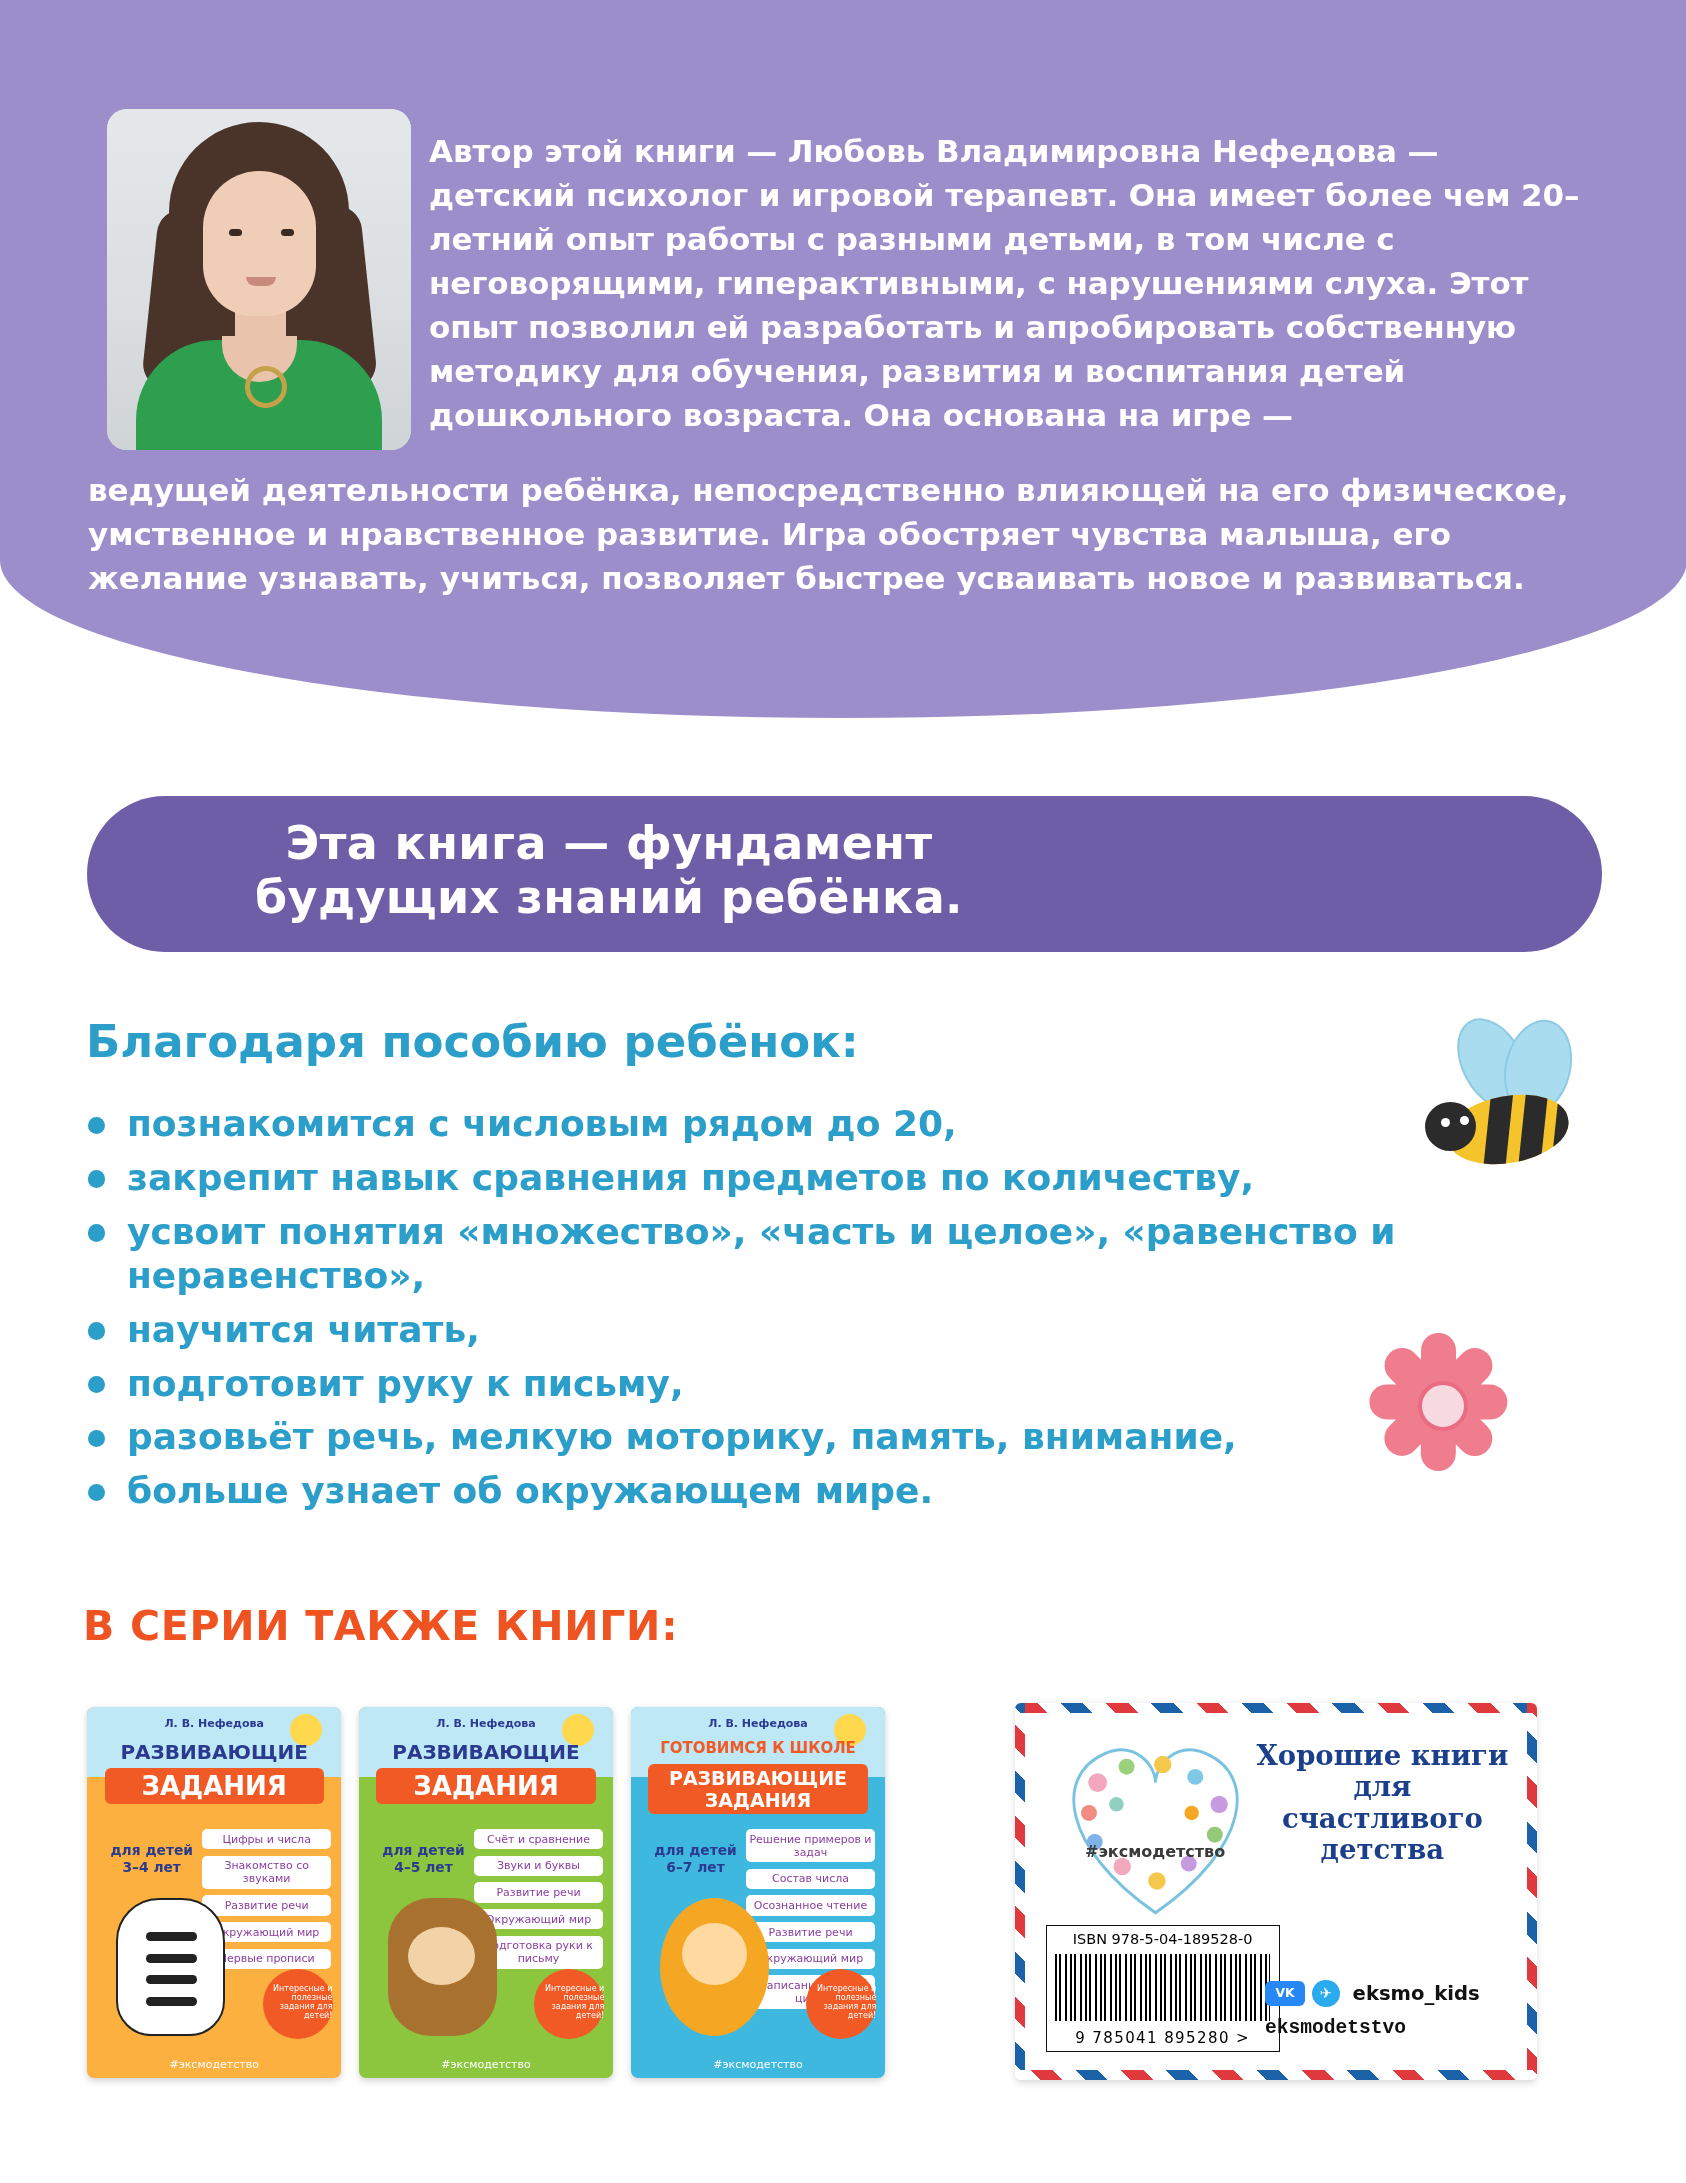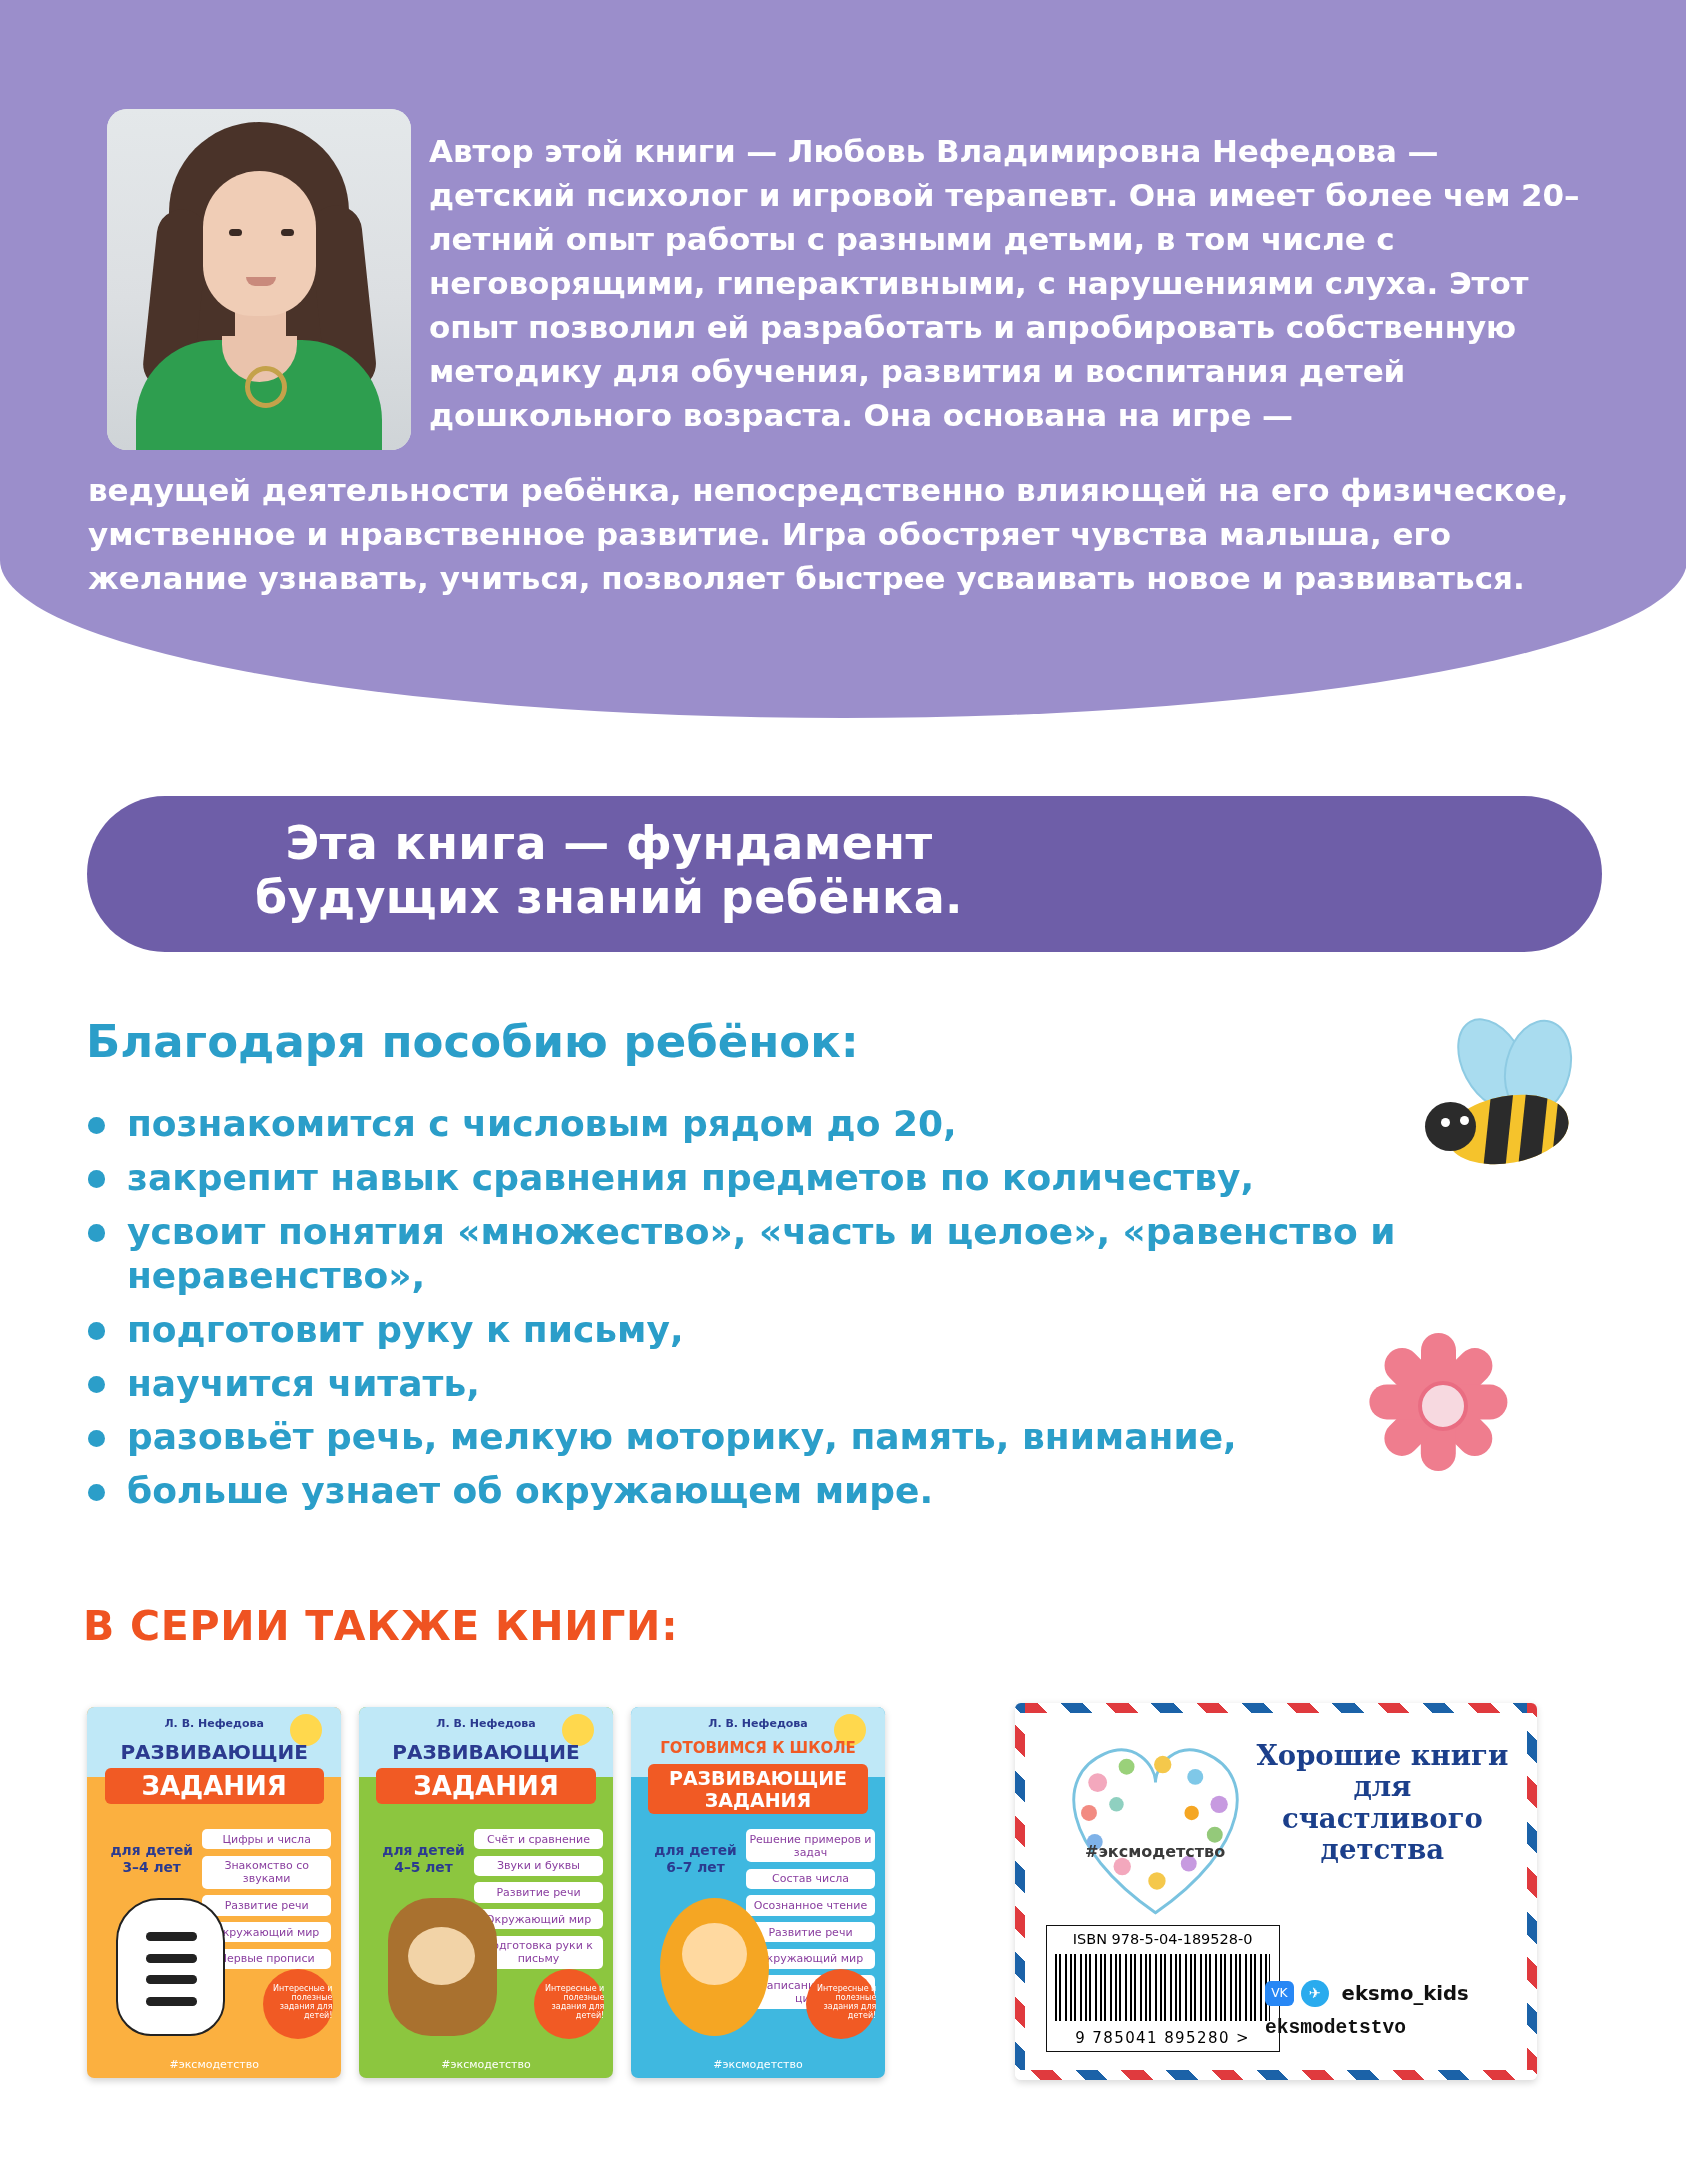--- a/index.html
+++ b/index.html
@@ -184,21 +184,21 @@
     color:#1b3f8b;font-size:27.5px;line-height:1.15;font-weight:700;
     font-family:"DejaVu Serif", serif;
   }
   .barcode-box{position:absolute;left:19px;bottom:16px;width:232px;height:125px;border:1.4px solid #111;background:#fff;}
   .barcode-box .isbn-text{position:absolute;left:0;top:4.3px;width:100%;text-align:center;font-size:14.5px;font-family:"DejaVu Sans", sans-serif;}
   .bars{position:absolute;left:8.7px;top:27.5px;right:8.7px;height:67px;
     background:repeating-linear-gradient(90deg,#000 0 2.2px,#fff 2.2px 4.3px,#000 4.3px 5.8px,#fff 5.8px 10px,#000 10px 12.3px,#fff 12.3px 15px);}
   .barcode-box .ean{position:absolute;left:0;bottom:4.3px;width:100%;text-align:center;font-size:15px;letter-spacing:1.4px;font-family:"DejaVu Sans", sans-serif;}
   .socials{position:absolute;right:14.5px;bottom:29px;width:246px;}
   .social-row{display:flex;align-items:center;justify-content:flex-start;margin-bottom:10px;}
-  .vk-ic{width:29px;height:25px;background:#2787f5;border-radius:5.8px;color:#fff;font-size:12.3px;font-weight:400;text-align:center;line-height:25px;font-family:"DejaVu Sans", sans-serif;}
+  .vk-ic{width:40px;height:25px;background:#2787f5;border-radius:5.8px;color:#fff;font-size:12.3px;font-weight:700;text-align:center;line-height:25px;font-family:"DejaVu Sans", sans-serif;}
   .tg-ic{width:27.5px;height:27.5px;background:#2aabee;border-radius:50%;color:#fff;font-size:14.5px;text-align:center;line-height:27.5px;margin-left:7.2px;font-family:"DejaVu Sans", sans-serif;}
   .social-name{font-size:19.6px;font-weight:700;color:#111;margin-left:13px;font-family:"DejaVu Sans", sans-serif;}
   .social-name2{font-size:19.6px;font-weight:700;color:#111;font-family:Liberation Mono, monospace;text-align:left;}
 </style>
 </head>
 <body>
 
 <div class="top-panel">
   <div class="author-photo">
     <div class="face-bg"></div>
@@ -224,22 +224,22 @@
 
 <div class="quote-banner">
   <div class="quote-main">Эта книга — фундамент будущих знаний ребёнка.</div>
 </div>
 
 <div class="benefits-title">Благодаря пособию ребёнок:</div>
 <ul class="benefits-list">
   <li>познакомится с числовым рядом до 20,</li>
   <li>закрепит навык сравнения предметов по количеству,</li>
   <li>усвоит понятия «множество», «часть и целое», «равенство и неравенство»,</li>
+  <li>научится читать,</li>
   <li>подготовит руку к письму,</li>
-  <li>научится читать,</li>
   <li>разовьёт речь, мелкую моторику, память, внимание,</li>
   <li>больше узнает об окружающем мире.</li>
 </ul>
 
 <div class="bee">
   <div class="wing w1"></div>
   <div class="wing w2"></div>
   <div class="body">
     <div class="stripe s1"></div>
     <div class="stripe s2"></div>

